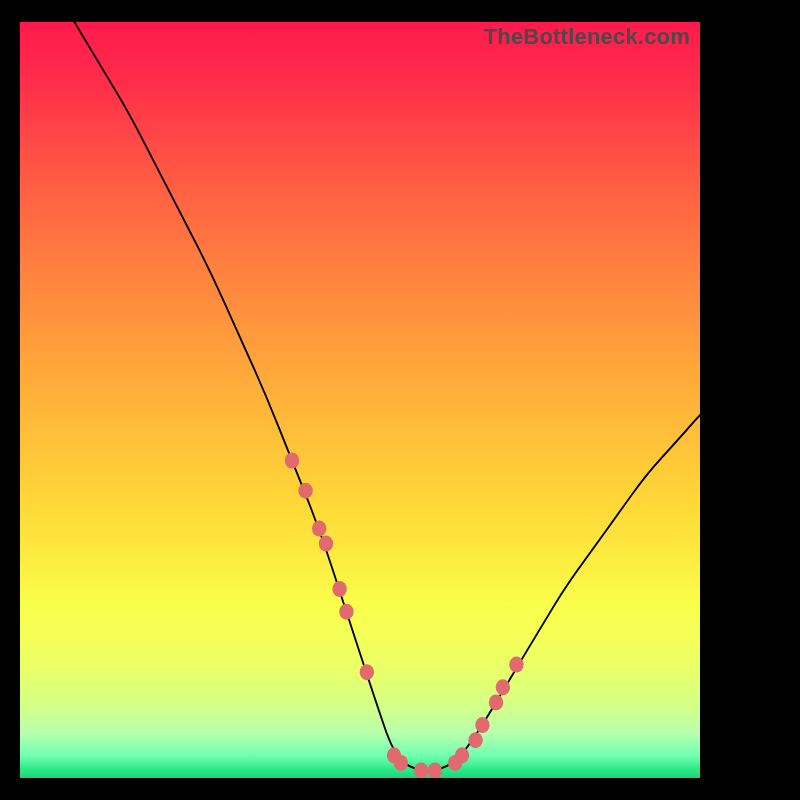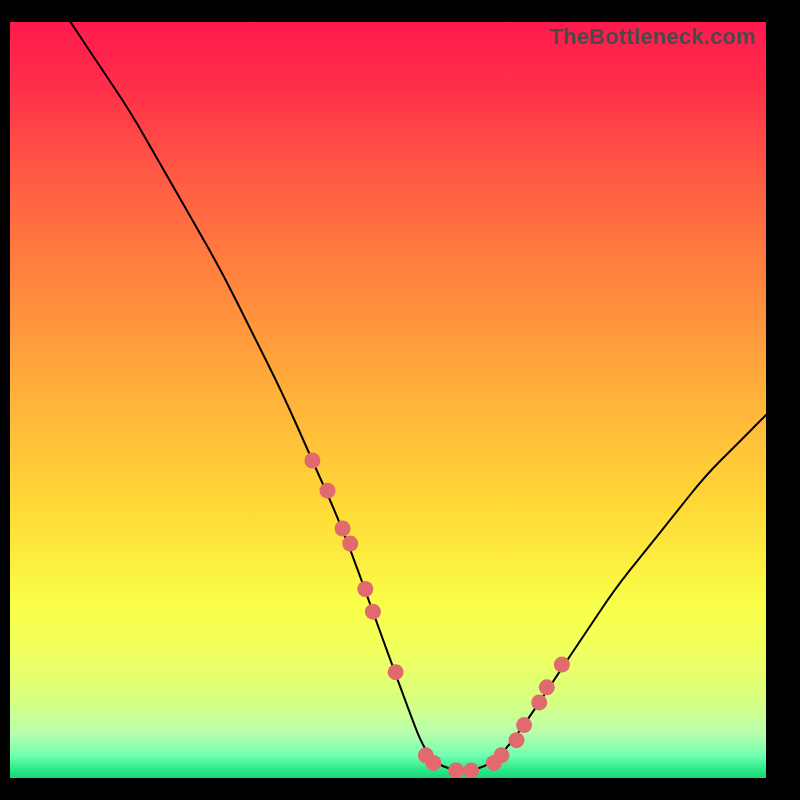--- a/index.html
+++ b/index.html
@@ -12,23 +12,23 @@
   }
   .frame {
     position: relative;
     width: 800px;
     height: 800px;
     background: #000000;
     box-sizing: border-box;
   }
   .plot-area {
     position: absolute;
-    left: 10px;
+    left: 20px;
     top: 22px;
-    width: 756px;
+    width: 680px;
     height: 756px;
     overflow: hidden;
     
     background: linear-gradient(to bottom,
       #ff1a4d 0%,
       #ff2d4a 8%,
       #ff4b46 16%,
       #ff6642 24%,
       #ff7f3f 32%,
       #ff963d 40%,

